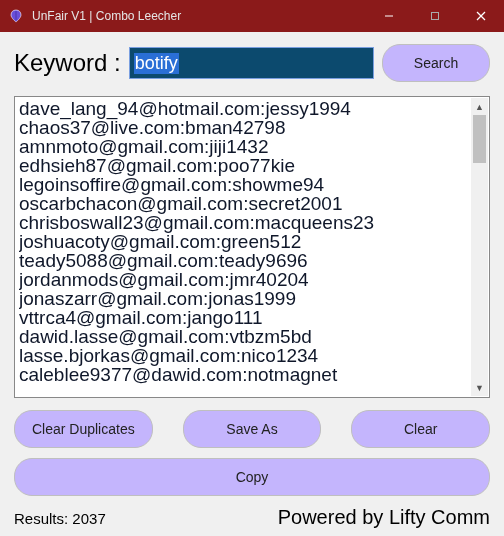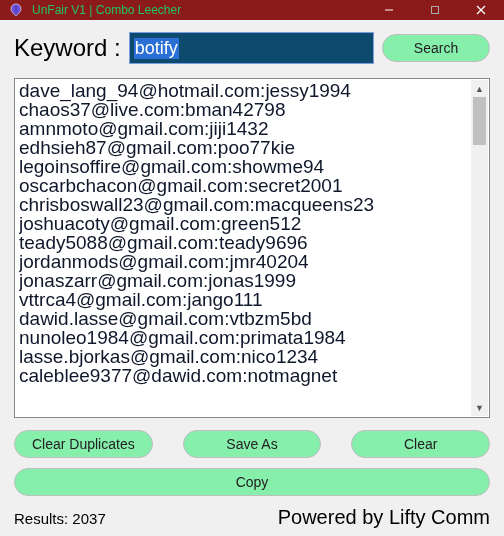--- a/index.html
+++ b/index.html
@@ -11,25 +11,25 @@
     overflow: hidden;
   }
   .window {
     width: 504px;
     height: 536px;
     background: #f0f0f0;
     display: flex;
     flex-direction: column;
   }
   .titlebar {
-    height: 20px;
+    height: 32px;
     background: #8b1a1a;
     display: flex;
     align-items: center;
-    color: #22c55e;
+    color: #e5e5e5;
     font-size: 12px;
     user-select: none;
   }
   .titlebar .app-icon {
     width: 16px;
     height: 16px;
     margin-left: 8px;
     margin-right: 8px;
     display: inline-flex;
     align-items: center;
@@ -75,24 +75,24 @@
     height: 32px;
     border: 1px solid #7a9fe0;
     background: #0c4a6e;
     font-size: 18px;
     padding: 2px 4px;
     color: #000;
     outline: none;
   }
   .keyword-input::selection { background: #2a6fd6; color: #fff; }
   .pill-btn {
-    background: #86efac;
+    background: #c4b5fd;
     border: 1px solid #bfbfbf;
     border-radius: 18px;
-    height: 28px;
+    height: 38px;
     font-size: 14px;
     color: #222;
     display: flex;
     align-items: center;
     justify-content: center;
     cursor: default;
   }
   .search-btn { width: 108px; }
   .results-wrap {
     flex: 1;
@@ -226,21 +226,20 @@
           <div>edhsieh87@gmail.com:poo77kie</div>
           <div>legoinsoffire@gmail.com:showme94</div>
           <div>oscarbchacon@gmail.com:secret2001</div>
           <div>chrisboswall23@gmail.com:macqueens23</div>
           <div>joshuacoty@gmail.com:green512</div>
           <div>teady5088@gmail.com:teady9696</div>
           <div>jordanmods@gmail.com:jmr40204</div>
           <div>jonaszarr@gmail.com:jonas1999</div>
           <div>vttrca4@gmail.com:jango111</div>
           <div>dawid.lasse@gmail.com:vtbzm5bd</div>
-          <div>nunoleo1984@gmail.com:primata1984</div>
           <div>lasse.bjorkas@gmail.com:nico1234</div>
           <div>caleblee9377@dawid.com:notmagnet</div>
         </div>
       <div class="scrollbar">
         <div class="arrow">▲</div>
         <div class="track">
           <div class="thumb"></div>
         </div>
         <div class="arrow" style="position:absolute;bottom:0;">▼</div>
       </div>

